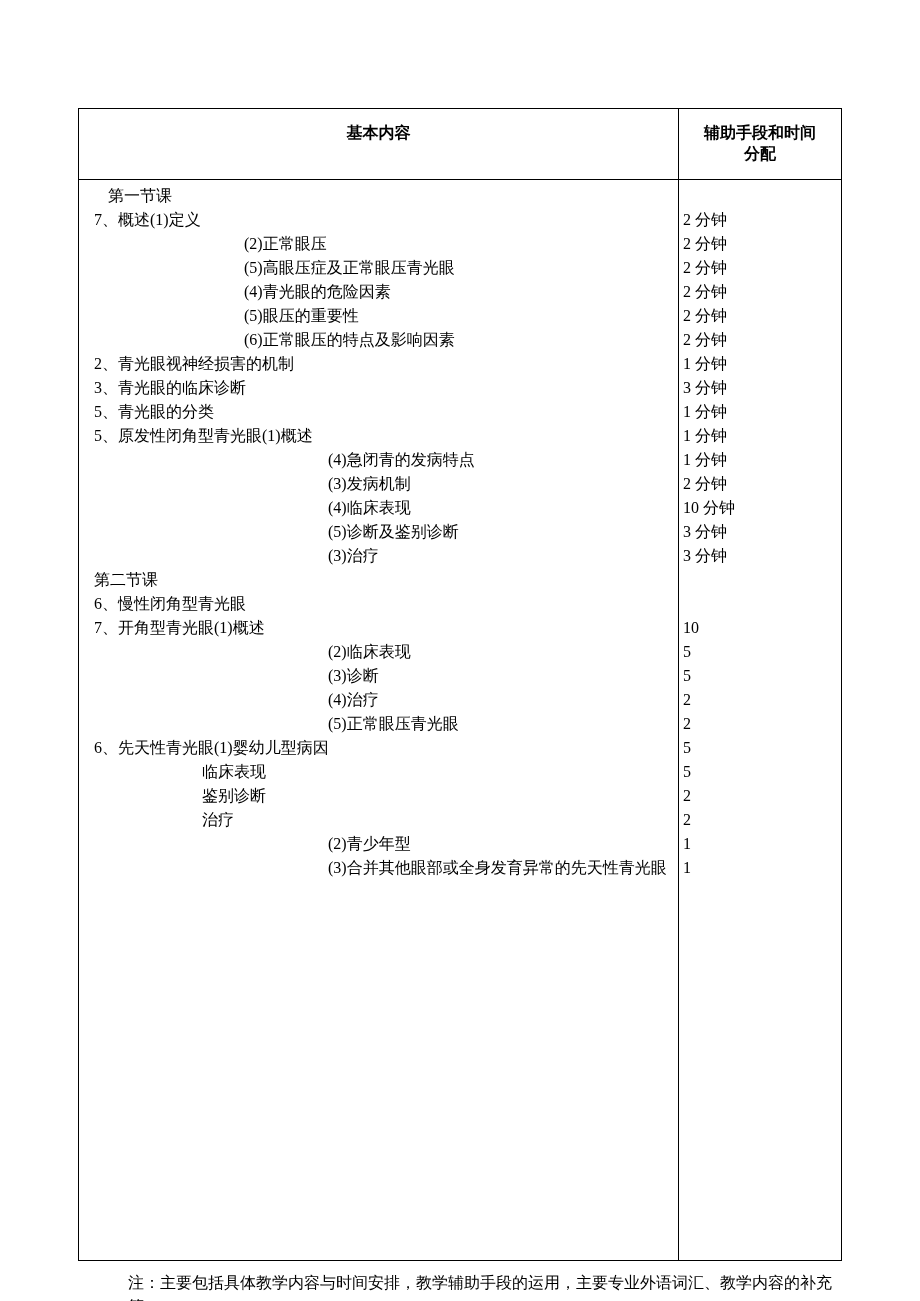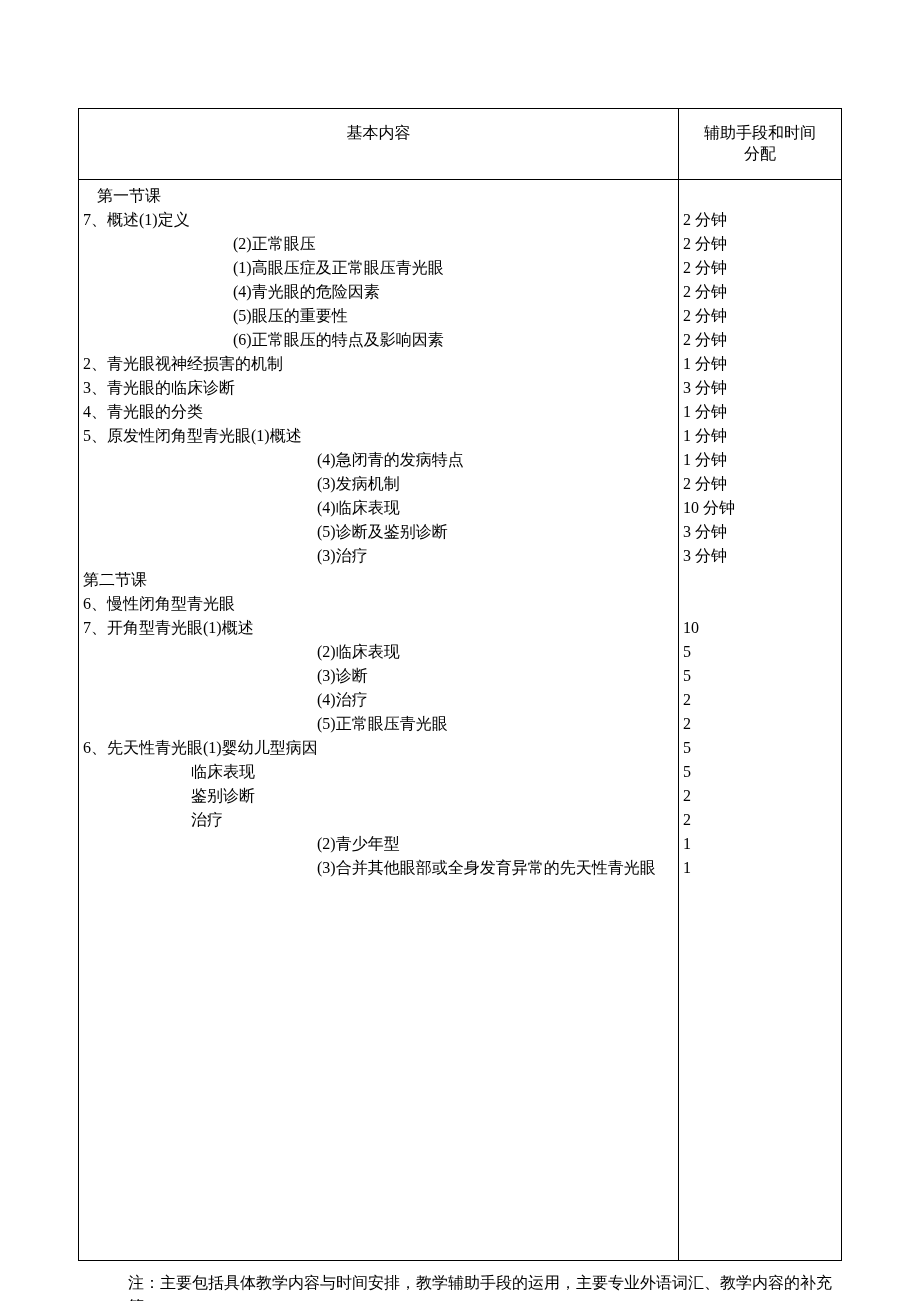--- a/index.html
+++ b/index.html
@@ -20,28 +20,28 @@
   table.doc {
     border-collapse: collapse;
     width: 100%;
     table-layout: fixed;
   }
   table.doc td, table.doc th {
     border: 1px solid #000;
     vertical-align: top;
   }
   th {
-    font-weight: normal;
+    font-weight: bold;
     text-align: center;
     padding: 14px 21px;
   }
   col.c1 { width: 600px; }
   col.c2 { width: auto; }
   td.body {
-    padding: 4px 0 380px 4px;
+    padding: 4px 0 380px 15px;
   }
   td.time {
     padding: 4px 2px 0 4px;
     margin-left: 8px;
   }
   .row {
     line-height: 24px;
     white-space: pre;
   }
   .indent1 { padding-left: 14px; }
@@ -68,27 +68,27 @@
     <tbody>
         <tr>
       <th>基本内容</th>
       <th>辅助手段和时间分配</th>
     </tr>
     <tr>
       <td class="body" id="content-cell">
             <div class="row indent1">第一节课</div>
             <div class="row indent-item">7、概述(1)定义</div>
             <div class="row indent2">(2)正常眼压</div>
-            <div class="row indent2">(1)高眼压症及正常眼压青光眼</div>
+            <div class="row indent2">(5)高眼压症及正常眼压青光眼</div>
             <div class="row indent2">(4)青光眼的危险因素</div>
             <div class="row indent2">(5)眼压的重要性</div>
             <div class="row indent2">(6)正常眼压的特点及影响因素</div>
             <div class="row indent-item">2、青光眼视神经损害的机制</div>
             <div class="row indent-item">3、青光眼的临床诊断</div>
-            <div class="row indent-item">4、青光眼的分类</div>
+            <div class="row indent-item">5、青光眼的分类</div>
             <div class="row indent-item">5、原发性闭角型青光眼(1)概述</div>
             <div class="row indent3">(4)急闭青的发病特点</div>
             <div class="row indent3">(3)发病机制</div>
             <div class="row indent3">(4)临床表现</div>
             <div class="row indent3">(5)诊断及鉴别诊断</div>
             <div class="row indent3">(3)治疗</div>
             <div class="row indent-item">第二节课</div>
             <div class="row indent-item">6、慢性闭角型青光眼</div>
             <div class="row indent-item">7、开角型青光眼(1)概述</div>
             <div class="row indent3">(2)临床表现</div>

